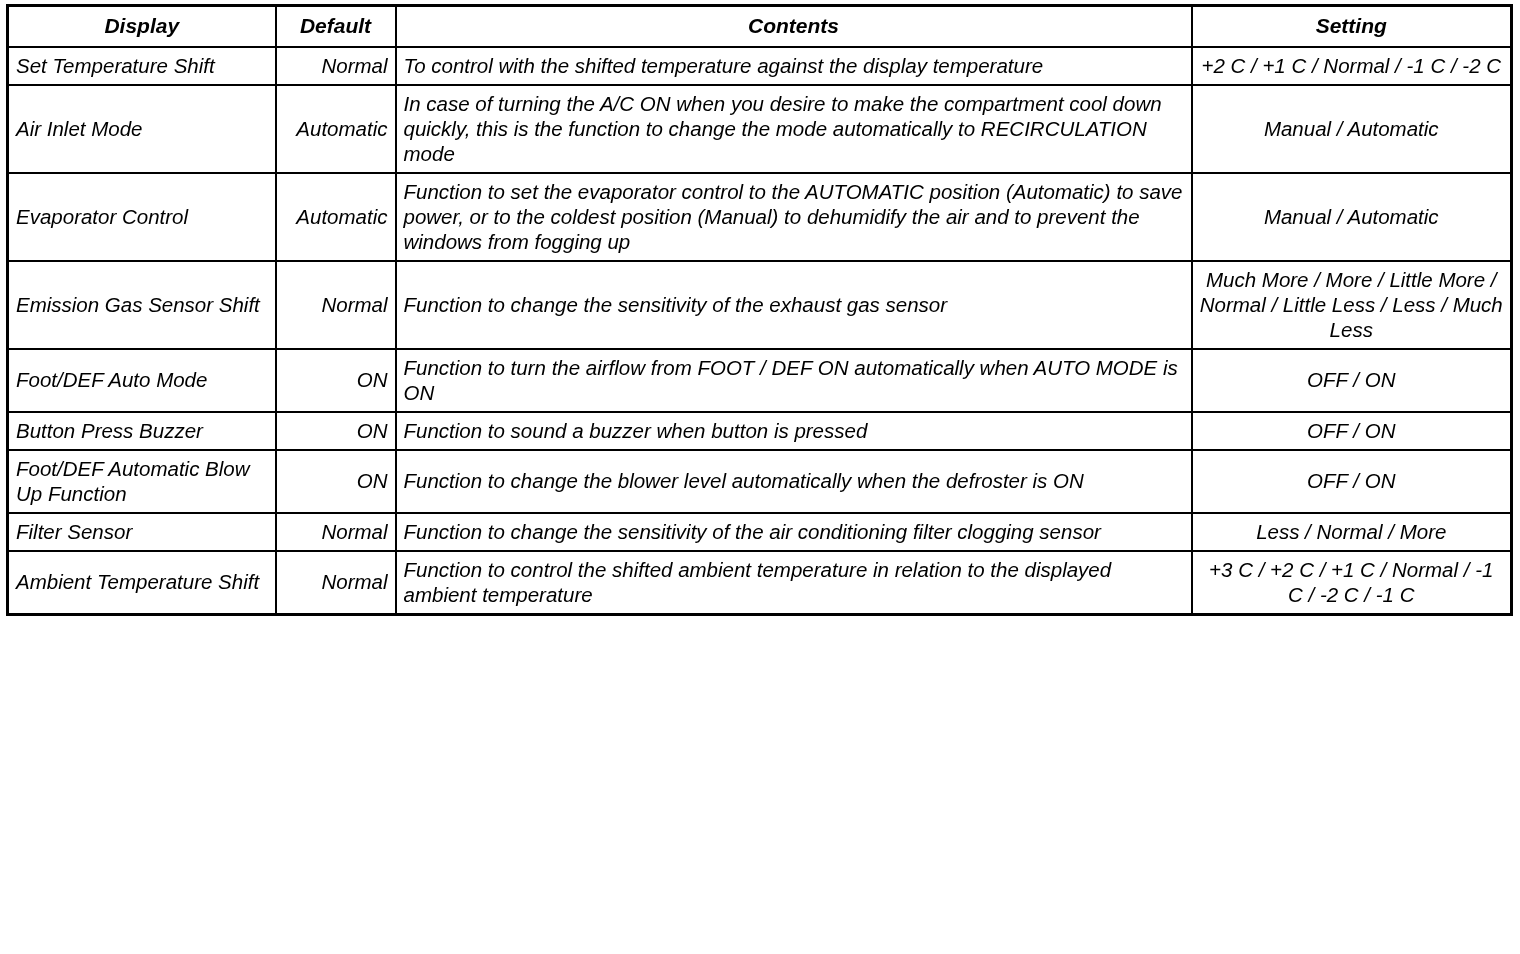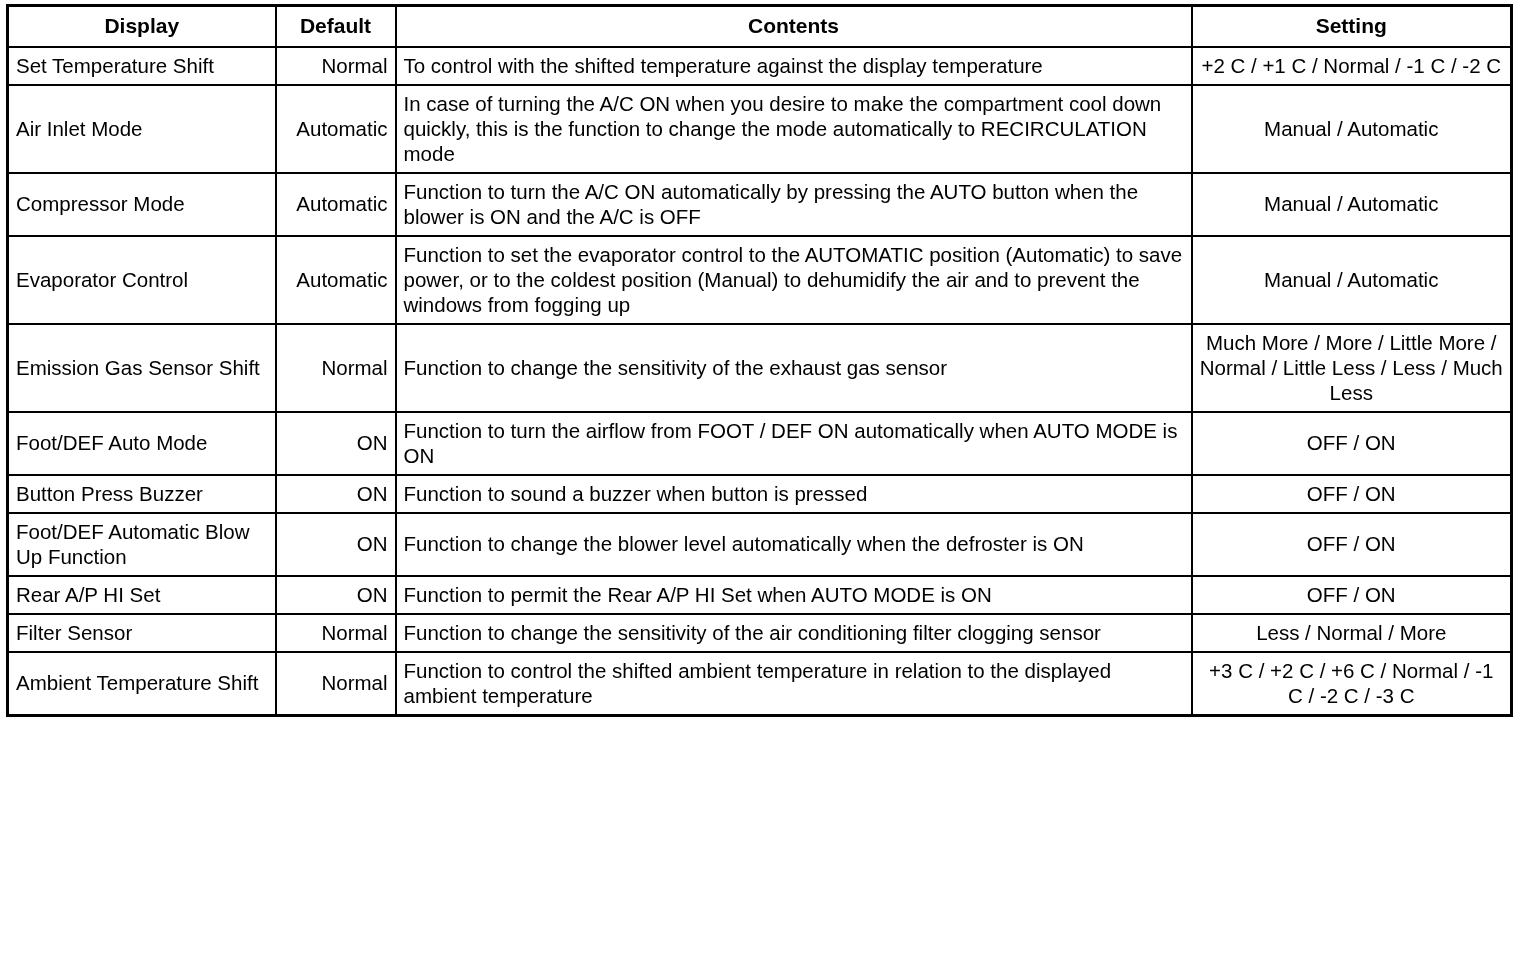--- a/index.html
+++ b/index.html
@@ -11,20 +11,21 @@
     width: 1520px;
     height: 954px;
     font-family: "Liberation Sans", sans-serif;
     color: #000000;
   }
   .sheet {
     width: 1520px;
     height: 954px;
     box-sizing: border-box;
     padding: 4px 8px 4px 6px;
+    font-style: italic;
   }
   table.spec {
     border-collapse: collapse;
     width: 1504px;
     table-layout: fixed;
     border: 3px solid #000;
   }
   table.spec th,
   table.spec td {
     border: 2px solid #000;
@@ -76,26 +77,20 @@
         <td class="contents">To control with the shifted temperature against the display temperature</td>
         <td class="setting">+2 C / +1 C / Normal / -1 C / -2 C</td>
       </tr>
       <tr>
         <td class="display">Air Inlet Mode</td>
         <td class="default">Automatic</td>
         <td class="contents">In case of turning the A/C ON when you desire to make the compartment cool down quickly, this is the function to change the mode automatically to RECIRCULATION mode</td>
         <td class="setting">Manual / Automatic</td>
       </tr>
       <tr>
-        <td class="display">Compressor Mode</td>
-        <td class="default">Automatic</td>
-        <td class="contents">Function to turn the A/C ON automatically by pressing the AUTO button when the blower is ON and the A/C is OFF</td>
-        <td class="setting">Manual / Automatic</td>
-      </tr>
-      <tr>
         <td class="display">Evaporator Control</td>
         <td class="default">Automatic</td>
         <td class="contents">Function to set the evaporator control to the AUTOMATIC position (Automatic) to save power, or to the coldest position (Manual) to dehumidify the air and to prevent the windows from fogging up</td>
         <td class="setting">Manual / Automatic</td>
       </tr>
       <tr>
         <td class="display">Emission Gas Sensor Shift</td>
         <td class="default">Normal</td>
         <td class="contents">Function to change the sensitivity of the exhaust gas sensor</td>
         <td class="setting">Much More / More / Little More / Normal / Little Less / Less / Much Less</td>
@@ -112,32 +107,26 @@
         <td class="contents">Function to sound a buzzer when button is pressed</td>
         <td class="setting">OFF / ON</td>
       </tr>
       <tr>
         <td class="display">Foot/DEF Automatic Blow Up Function</td>
         <td class="default">ON</td>
         <td class="contents">Function to change the blower level automatically when the defroster is ON</td>
         <td class="setting">OFF / ON</td>
       </tr>
       <tr>
-        <td class="display">Rear A/P HI Set</td>
-        <td class="default">ON</td>
-        <td class="contents">Function to permit the Rear A/P HI Set when AUTO MODE is ON</td>
-        <td class="setting">OFF / ON</td>
-      </tr>
-      <tr>
         <td class="display">Filter Sensor</td>
         <td class="default">Normal</td>
         <td class="contents">Function to change the sensitivity of the air conditioning filter clogging sensor</td>
         <td class="setting">Less / Normal / More</td>
       </tr>
       <tr>
         <td class="display">Ambient Temperature Shift</td>
         <td class="default">Normal</td>
         <td class="contents">Function to control the shifted ambient temperature in relation to the displayed ambient temperature</td>
-        <td class="setting">+3 C / +2 C / +6 C / Normal / -1 C / -2 C / -3 C</td>
+        <td class="setting">+3 C / +2 C / +1 C / Normal / -1 C / -2 C / -1 C</td>
       </tr>
     </tbody>
   </table>
 </div>
 
 </body></html>

